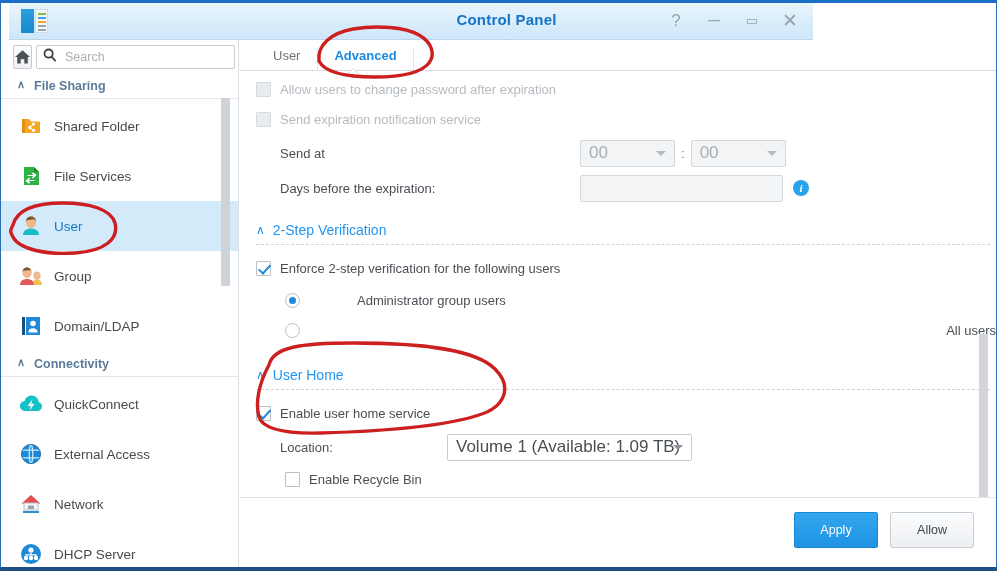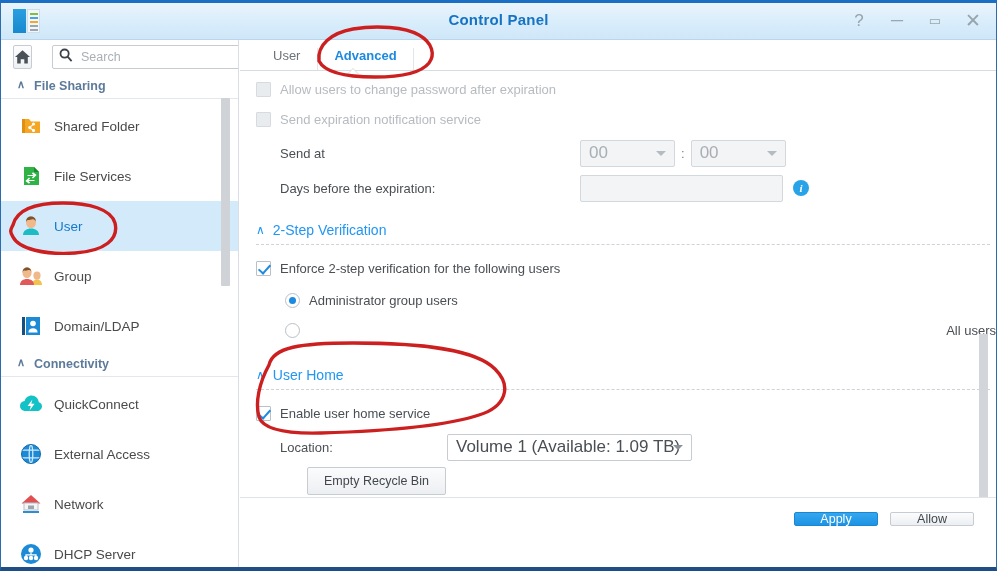--- a/index.html
+++ b/index.html
@@ -16,22 +16,22 @@
     width: 997px; height: 571px;
     background: #ffffff;
     border: 1px solid #2b6cb0;
     border-top: 3px solid #1a6fc4;
     border-bottom: 4px solid #1f4e87;
     overflow: hidden;
   }
 
   
   #titlebar {
-    position: absolute; left: 0; top: 0;
-    width: 995px; height: 37px;
+    position: absolute; left: 8px; top: 0;
+    width: 804px; height: 37px;
     background: linear-gradient(to bottom, #eaf4fc 0%, #dbeefb 45%, #cfe7f9 100%);
     border-bottom: 1px solid #b9d6ea;
   }
   #app-logo {
     position: absolute; left: 12px; top: 5px;
     width: 28px; height: 26px;
   }
   #app-logo .lg-left {
     position: absolute; left: 0; top: 1px; width: 13px; height: 24px;
     background: linear-gradient(to bottom, #2a9fe0, #1789cf);
@@ -67,21 +67,21 @@
     position: absolute; left: 0; top: 37px;
     width: 238px; height: 530px;
     background: #ffffff;
     border-right: 1px solid #d9dee3;
     overflow: hidden;
   }
   #sidebar-top {
     position: relative;
     height: 33px;
     padding: 5px 8px 0 12px;
-    display: flex; gap: 20px; align-items: flex-start;
+    display: flex; gap: 4px; align-items: flex-start;
   }
   #home-button {
     width: 36px; height: 24px;
     border: 1px solid #c6ccd2;
     border-radius: 2px;
     background: linear-gradient(to bottom, #fdfdfe, #eef1f4);
     display: flex; align-items: center; justify-content: center;
     cursor: pointer;
   }
   #search-box {
@@ -291,21 +291,21 @@
   #footer {
     position: absolute; left: 239px; bottom: 4px;
     width: 756px; height: 66px;
     background: #ffffff;
     border-top: 1px solid #e0e4e8;
   }
   #footer-buttons {
     position: absolute; right: 22px; top: 14px;
     display: flex; gap: 12px;
   }
-  #footer-buttons .btn { height: 14px; min-width: 84px; text-align: right; }
+  #footer-buttons .btn { height: 36px; min-width: 84px; text-align: right; }
 
   
   .annot { position: absolute; pointer-events: none; }
 </style>
 </head>
 <body>
 
 <div id="window">
 
   <div id="titlebar">
@@ -517,21 +517,21 @@
         <span class="chev">∧</span>
         <span>2-Step Verification</span>
       </div>
       <div class="sep-dashed"></div>
 
       <div class="row" style="height:34px; margin-top:6px;">
         <span class="cb checked"></span>
         <span class="lbl">Enforce 2-step verification for the following users</span>
       </div>
 
-      <div class="row" style="height:30px; margin-left:29px;">
+      <div class="row" style="height:30px; margin-left:29px;gap:48px;">
         <span class="rb checked"></span>
         <span class="lbl">Administrator group users</span>
       </div>
 
       <div class="row" style="height:30px; margin-left:29px;justify-content:space-between;">
         <span class="rb"></span>
         <span class="lbl">All users</span>
       </div>
 
       <div class="section-header" style="margin-top:18px;">
@@ -546,20 +546,24 @@
       </div>
 
       <div class="row" style="height:34px;">
         <span class="lbl plain" style="margin-left:24px; width:167px;">Location:</span>
         <span class="select" style="width:245px;">
           <span>Volume 1 (Available: 1.09 TB)</span>
           <span class="caret"></span>
         </span>
       </div>
 
+      <div class="row" style="height:31px; margin-left:29px;">
+        <span class="cb"></span>
+        <span class="lbl">Enable Recycle Bin</span>
+      </div>
 
       <div class="row" style="height:34px; margin-left:51px;">
         <span class="btn">Empty Recycle Bin</span>
       </div>
 
       <div id="main-sb-track">
         <div id="main-sb-thumb"></div>
       </div>
     </div>
   </div>

